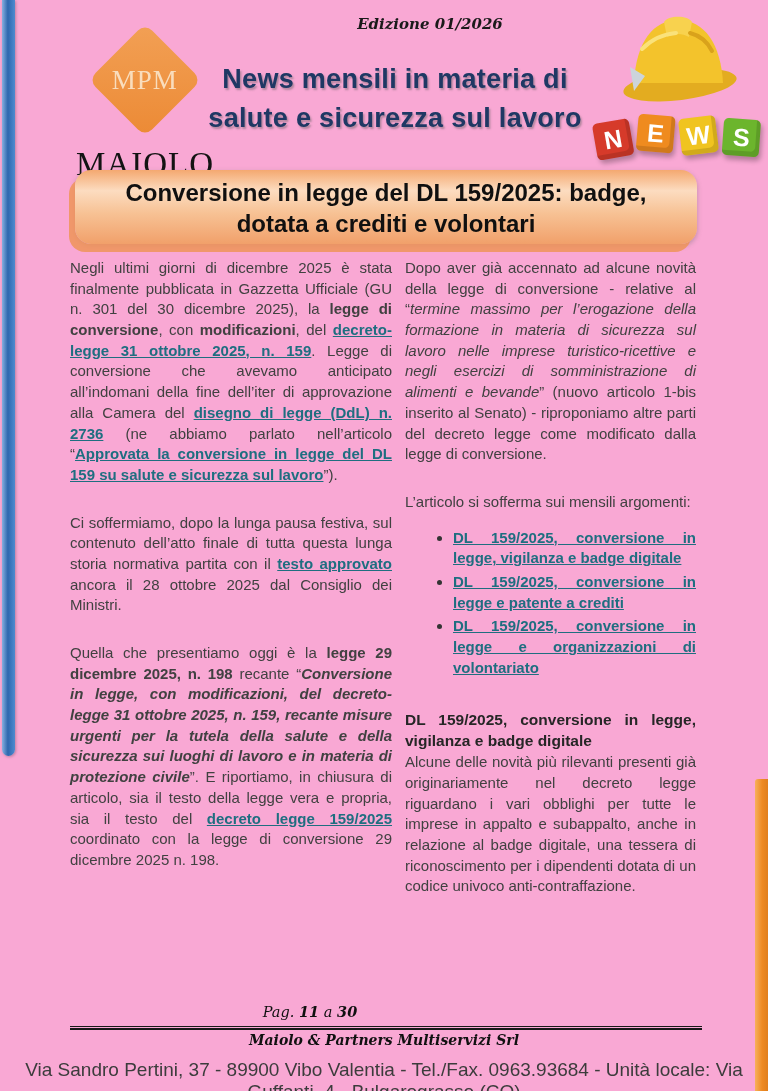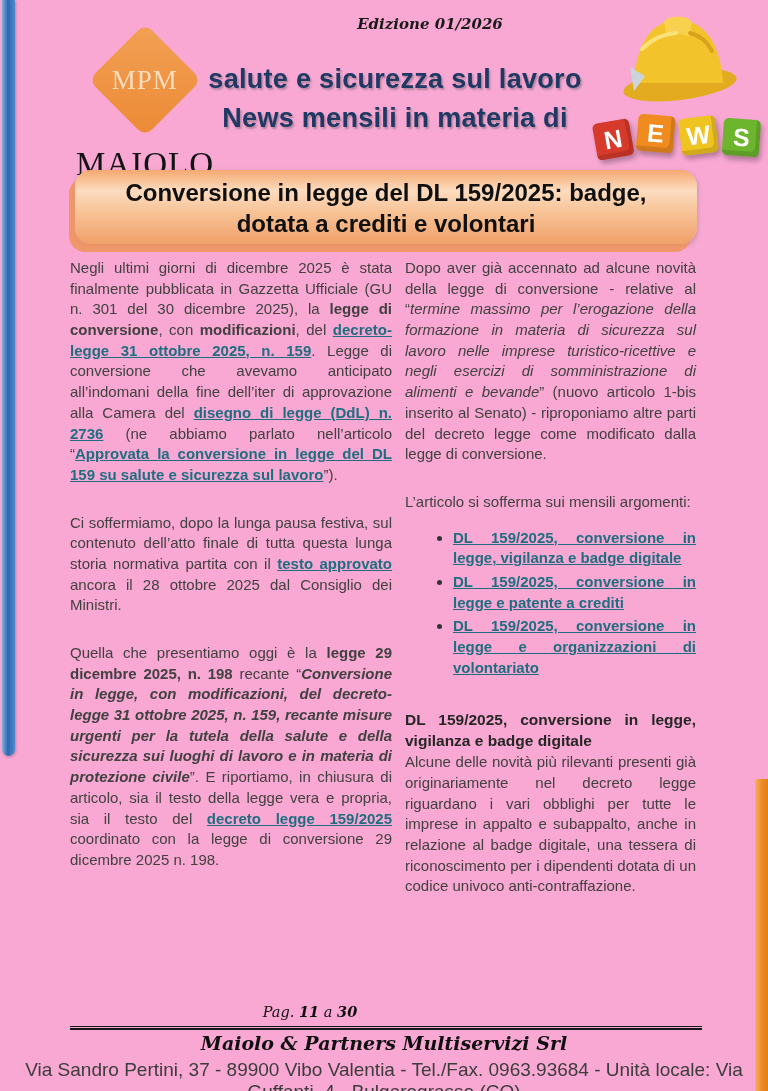--- a/index.html
+++ b/index.html
@@ -68,21 +68,21 @@
            text-align:justify;line-height:1.35;}
   .subhead + p{margin-top:0;}
 
   
   .pag{position:absolute;top:1003px;left:0;width:620px;text-align:center;
        font-family:"DejaVu Serif", serif;font-size:14.5px;color:#101010;}
   .rule{position:absolute;top:1026px;left:70px;width:632px;height:1px;
         border-top:1px solid #181818;border-bottom:2px solid #181818;}
   .company{position:absolute;top:1032px;left:0;width:768px;text-align:center;
            font-family:"DejaVu Serif", serif;font-weight:700;font-style:italic;
-           font-size:19px;color:#101010;}
+           font-size:14px;color:#101010;}
   .address{position:absolute;top:1059px;left:0;width:768px;text-align:center;
            font-size:19px;color:#3c3c3c;}
 </style>
 </head>
 <body>
 
 <div class="page">
 
   <div class="bar-left"></div>
   <div class="bar-right"></div>
@@ -93,22 +93,22 @@
     <div class="diamond-wrap">
       <div class="diamond">
         <span class="mono">MPM</span>
       </div>
     </div>
     <div class="logo-name">MAIOLO</div>
     <div class="logo-sub">&amp; Partners Multiservizi S.r.l.</div>
   </div>
 
   <div class="masthead-title">
+    <div>News mensili in materia di</div>
     <div>salute e sicurezza sul lavoro</div>
-    <div>News mensili in materia di</div>
   </div>
 
   <div class="news-graphic">
     <svg class="helmet" viewBox="0 0 130 100">
       <ellipse cx="68" cy="78" rx="57" ry="15" fill="#e3ac20" transform="rotate(-7 68 78)"></ellipse>
       <path d="M22 76 C24 34 42 13 66 13 C93 13 109 38 111 76 Z" fill="#f3c32c"></path>
       <path d="M52 15 C56 8 76 8 80 15 L77 30 C70 26 62 26 55 30 Z" fill="#f8d24e"></path>
       <path d="M30 42 C40 32 52 27 64 26" stroke="#fae27a" stroke-width="4" fill="none" stroke-linecap="round"></path>
       <path d="M100 44 C95 34 86 28 78 26" stroke="#d9a21b" stroke-width="4" fill="none" stroke-linecap="round"></path>
       <polygon points="18,60 33,69 22,84" fill="#ccd4db"></polygon>

